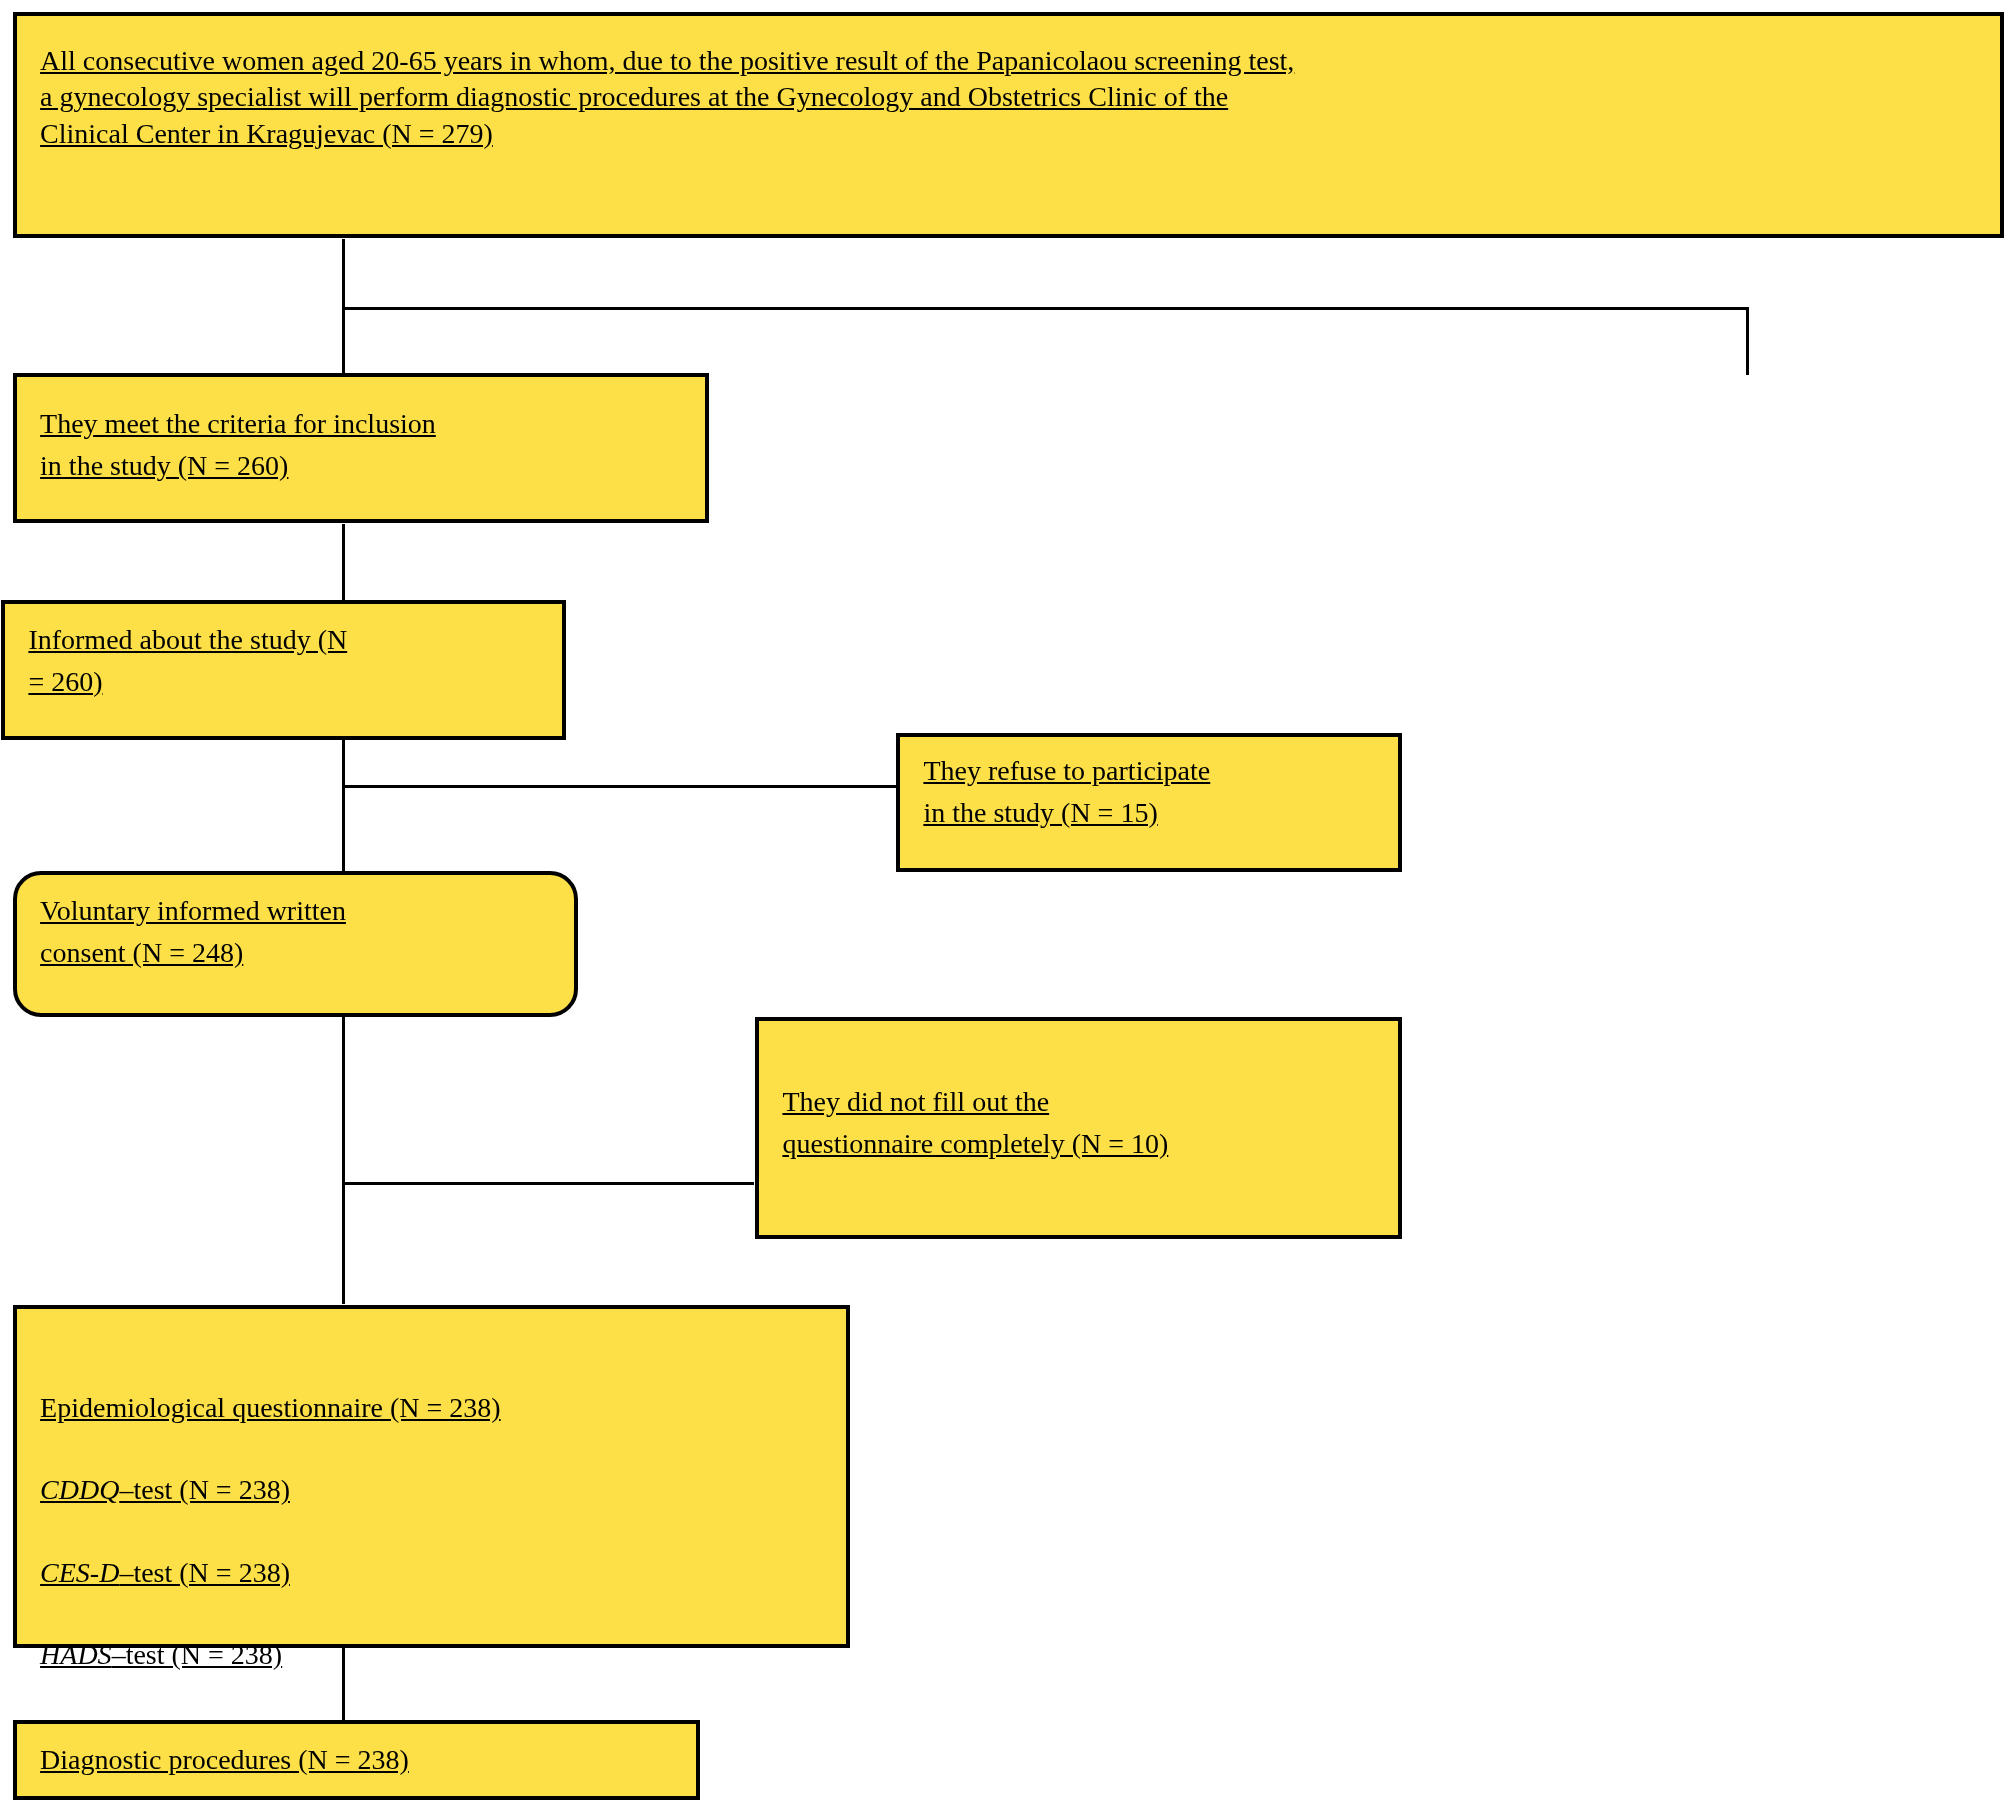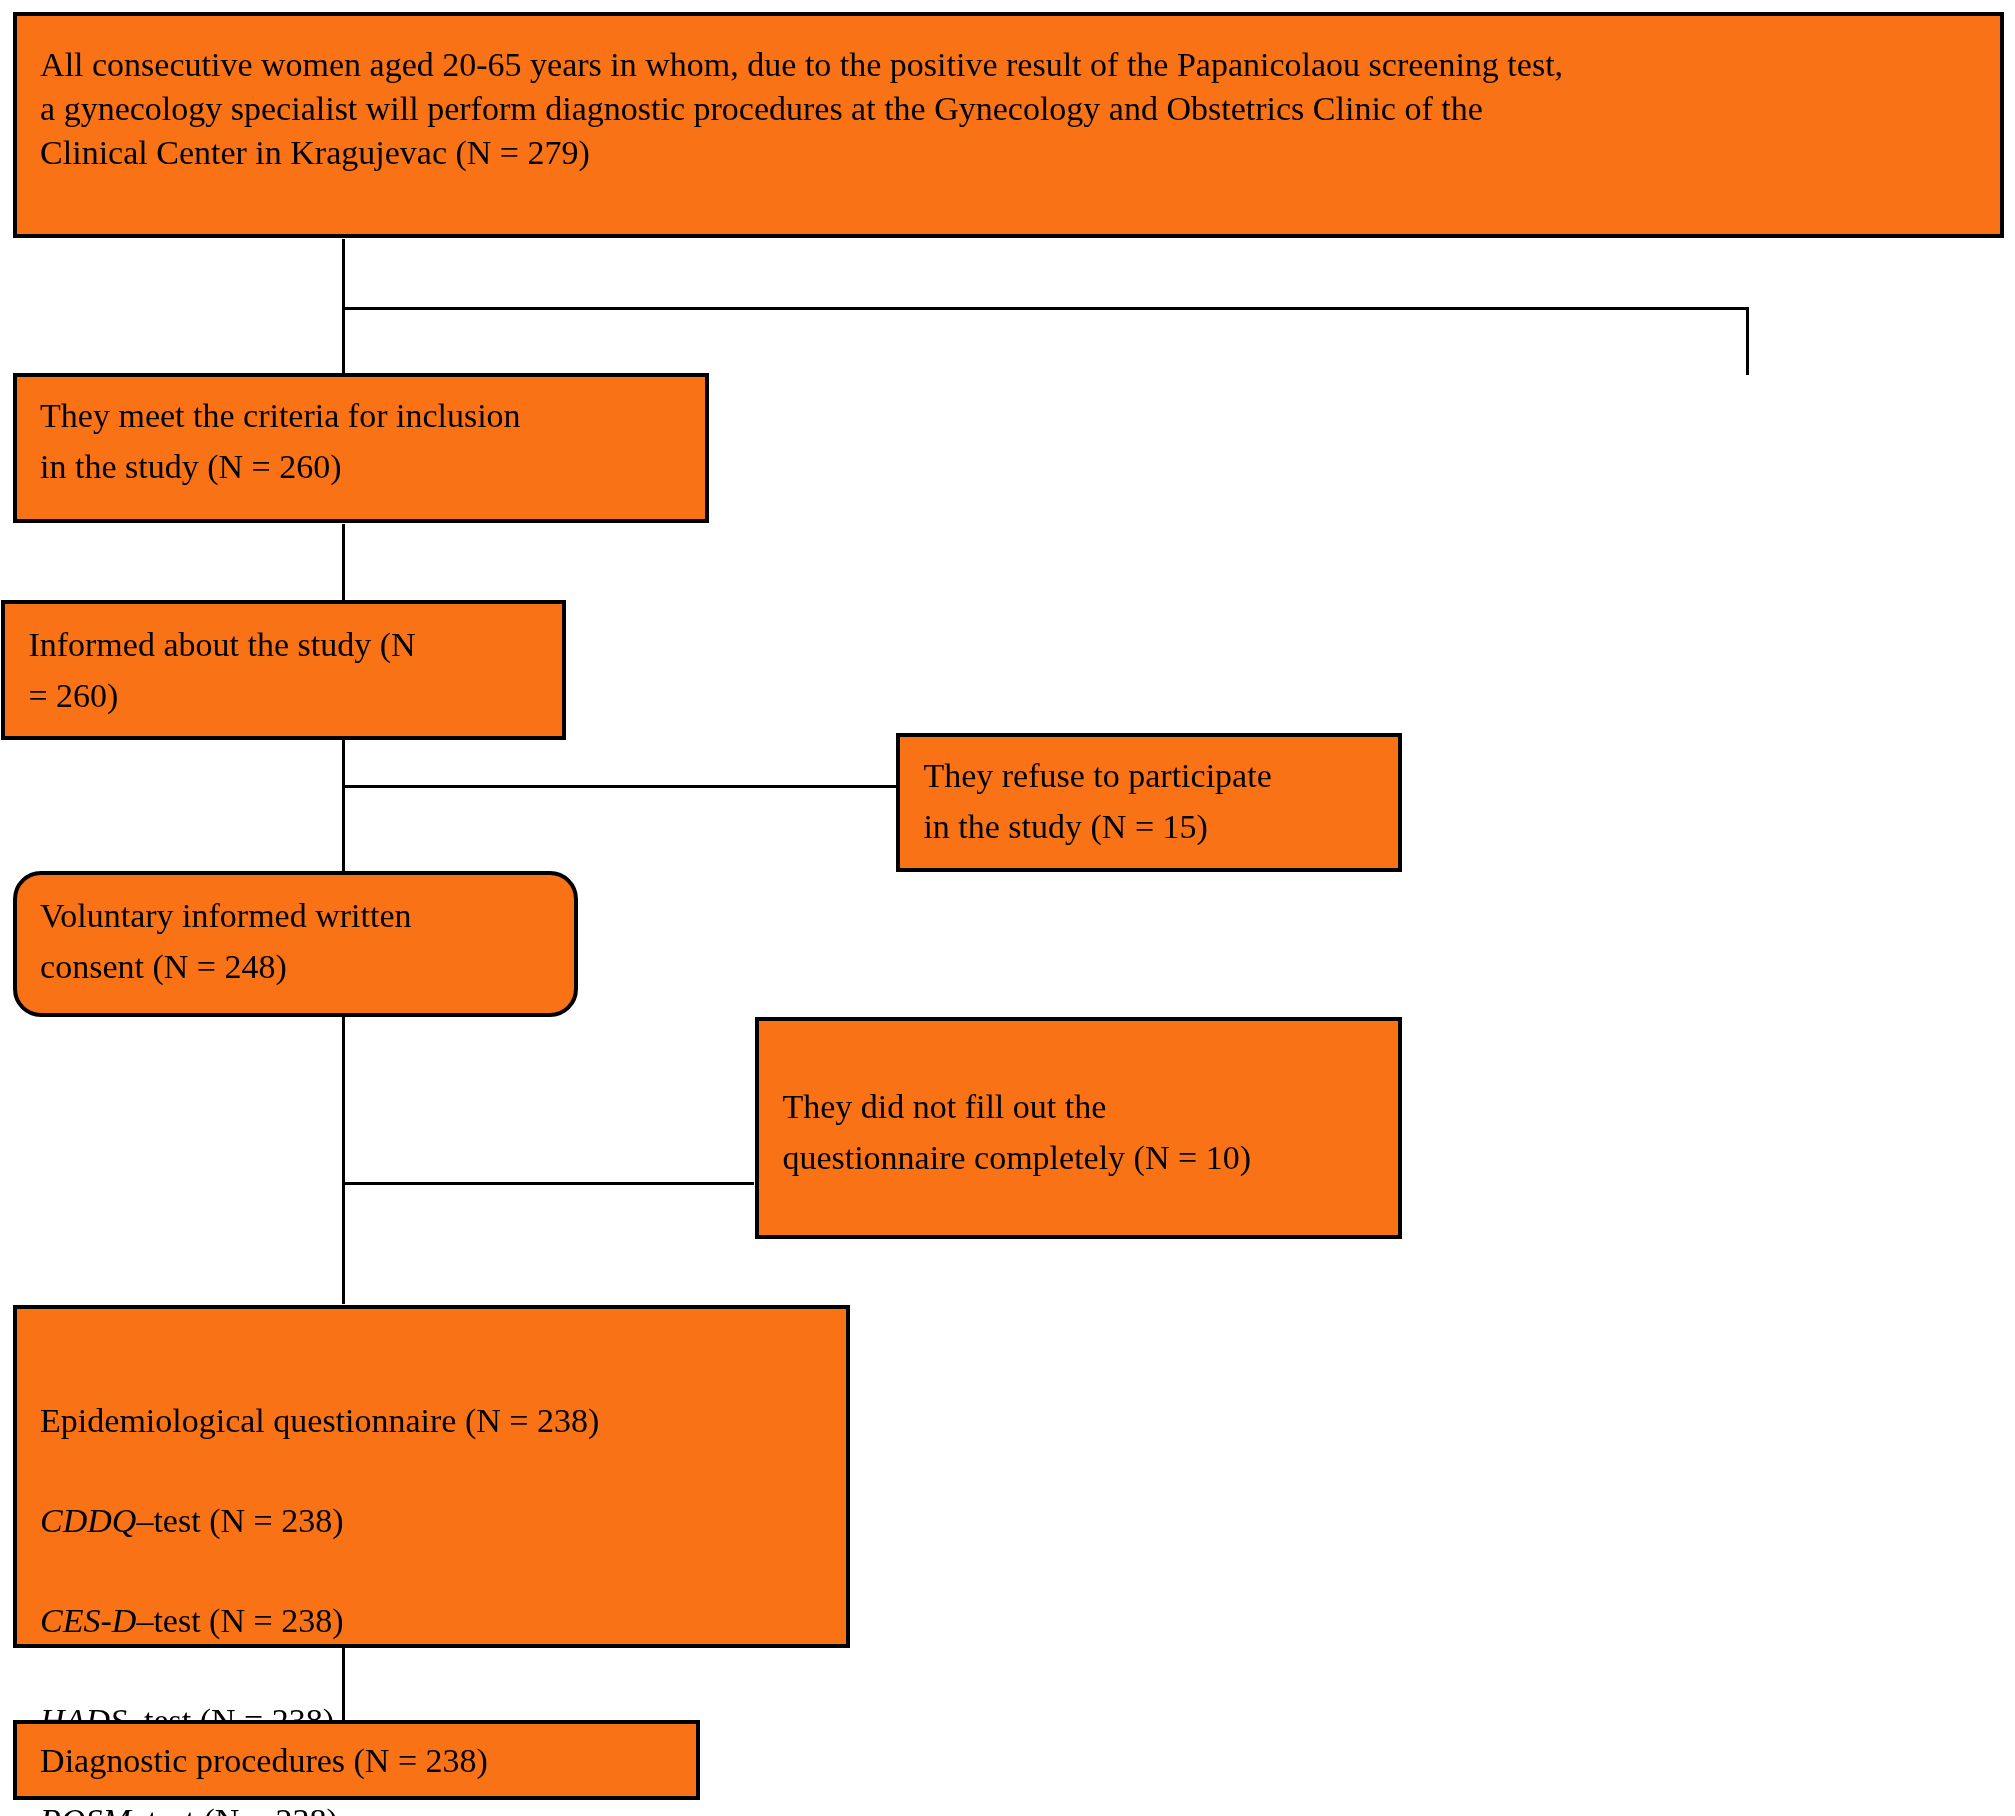--- a/index.html
+++ b/index.html
@@ -13,33 +13,34 @@
     height: 1817px;
     background: #ffffff;
     color: #000000;
     font-family: "Liberation Serif", serif;
     overflow: hidden;
   }
   .box {
     position: absolute;
     box-sizing: border-box;
     border: 4.4px solid #000000;
-    background: #f97316;
-    font-size: 34px;
+    background: #fde047;
+    font-size: 28px;
     line-height: 1.5;
     white-space: pre-line;
     padding: 19.5px 23.4px 0 23.4px;
+    text-decoration: underline;
   }
   .connector {
     position: absolute;
     background: #000000;
   }
   
   #box-source      { left: 12.7px;   top: 12px;   width: 1991px; height: 226px; padding-top: 27px; line-height: 1.3; }
-  #box-inclusion   { left: 12.7px;   top: 373px;  width: 696px; height: 150px; padding-top: 13px; }
+  #box-inclusion   { left: 12.7px;   top: 373px;  width: 696px; height: 150px; padding-top: 26px; }
   #box-exclusion   { left: 1314px; top: 373px;  width: 688px; height: 150px; padding-top: 19.5px; }
   #box-informed    { left: 1px;   top: 600px; width: 565px; height: 140px; padding-top: 14.6px; }
   #box-refuse      { left: 896px; top: 733px; width: 506px; height: 139px; padding-top: 12.7px; }
   #box-consent     { left: 12.7px;   top: 871px; width: 565px; height: 146px; padding-top: 14.6px; border-radius: 28px; }
   #box-notfill     { left: 755px; top: 1017px; width: 647px; height: 222px; padding-top: 60px; }
   #box-epid        { left: 12.7px;   top: 1305px; width: 837px; height: 343px; padding-top: 37px; line-height: 1.47; }
   #box-diagnostic  { left: 12.7px;   top: 1720px; width: 687px; height: 80px; padding-top: 0;
                      display: flex; align-items: center; }
   
   #stem-source         { left: 342px;  top: 239px;  width: 3.4px;    height: 136px; }

